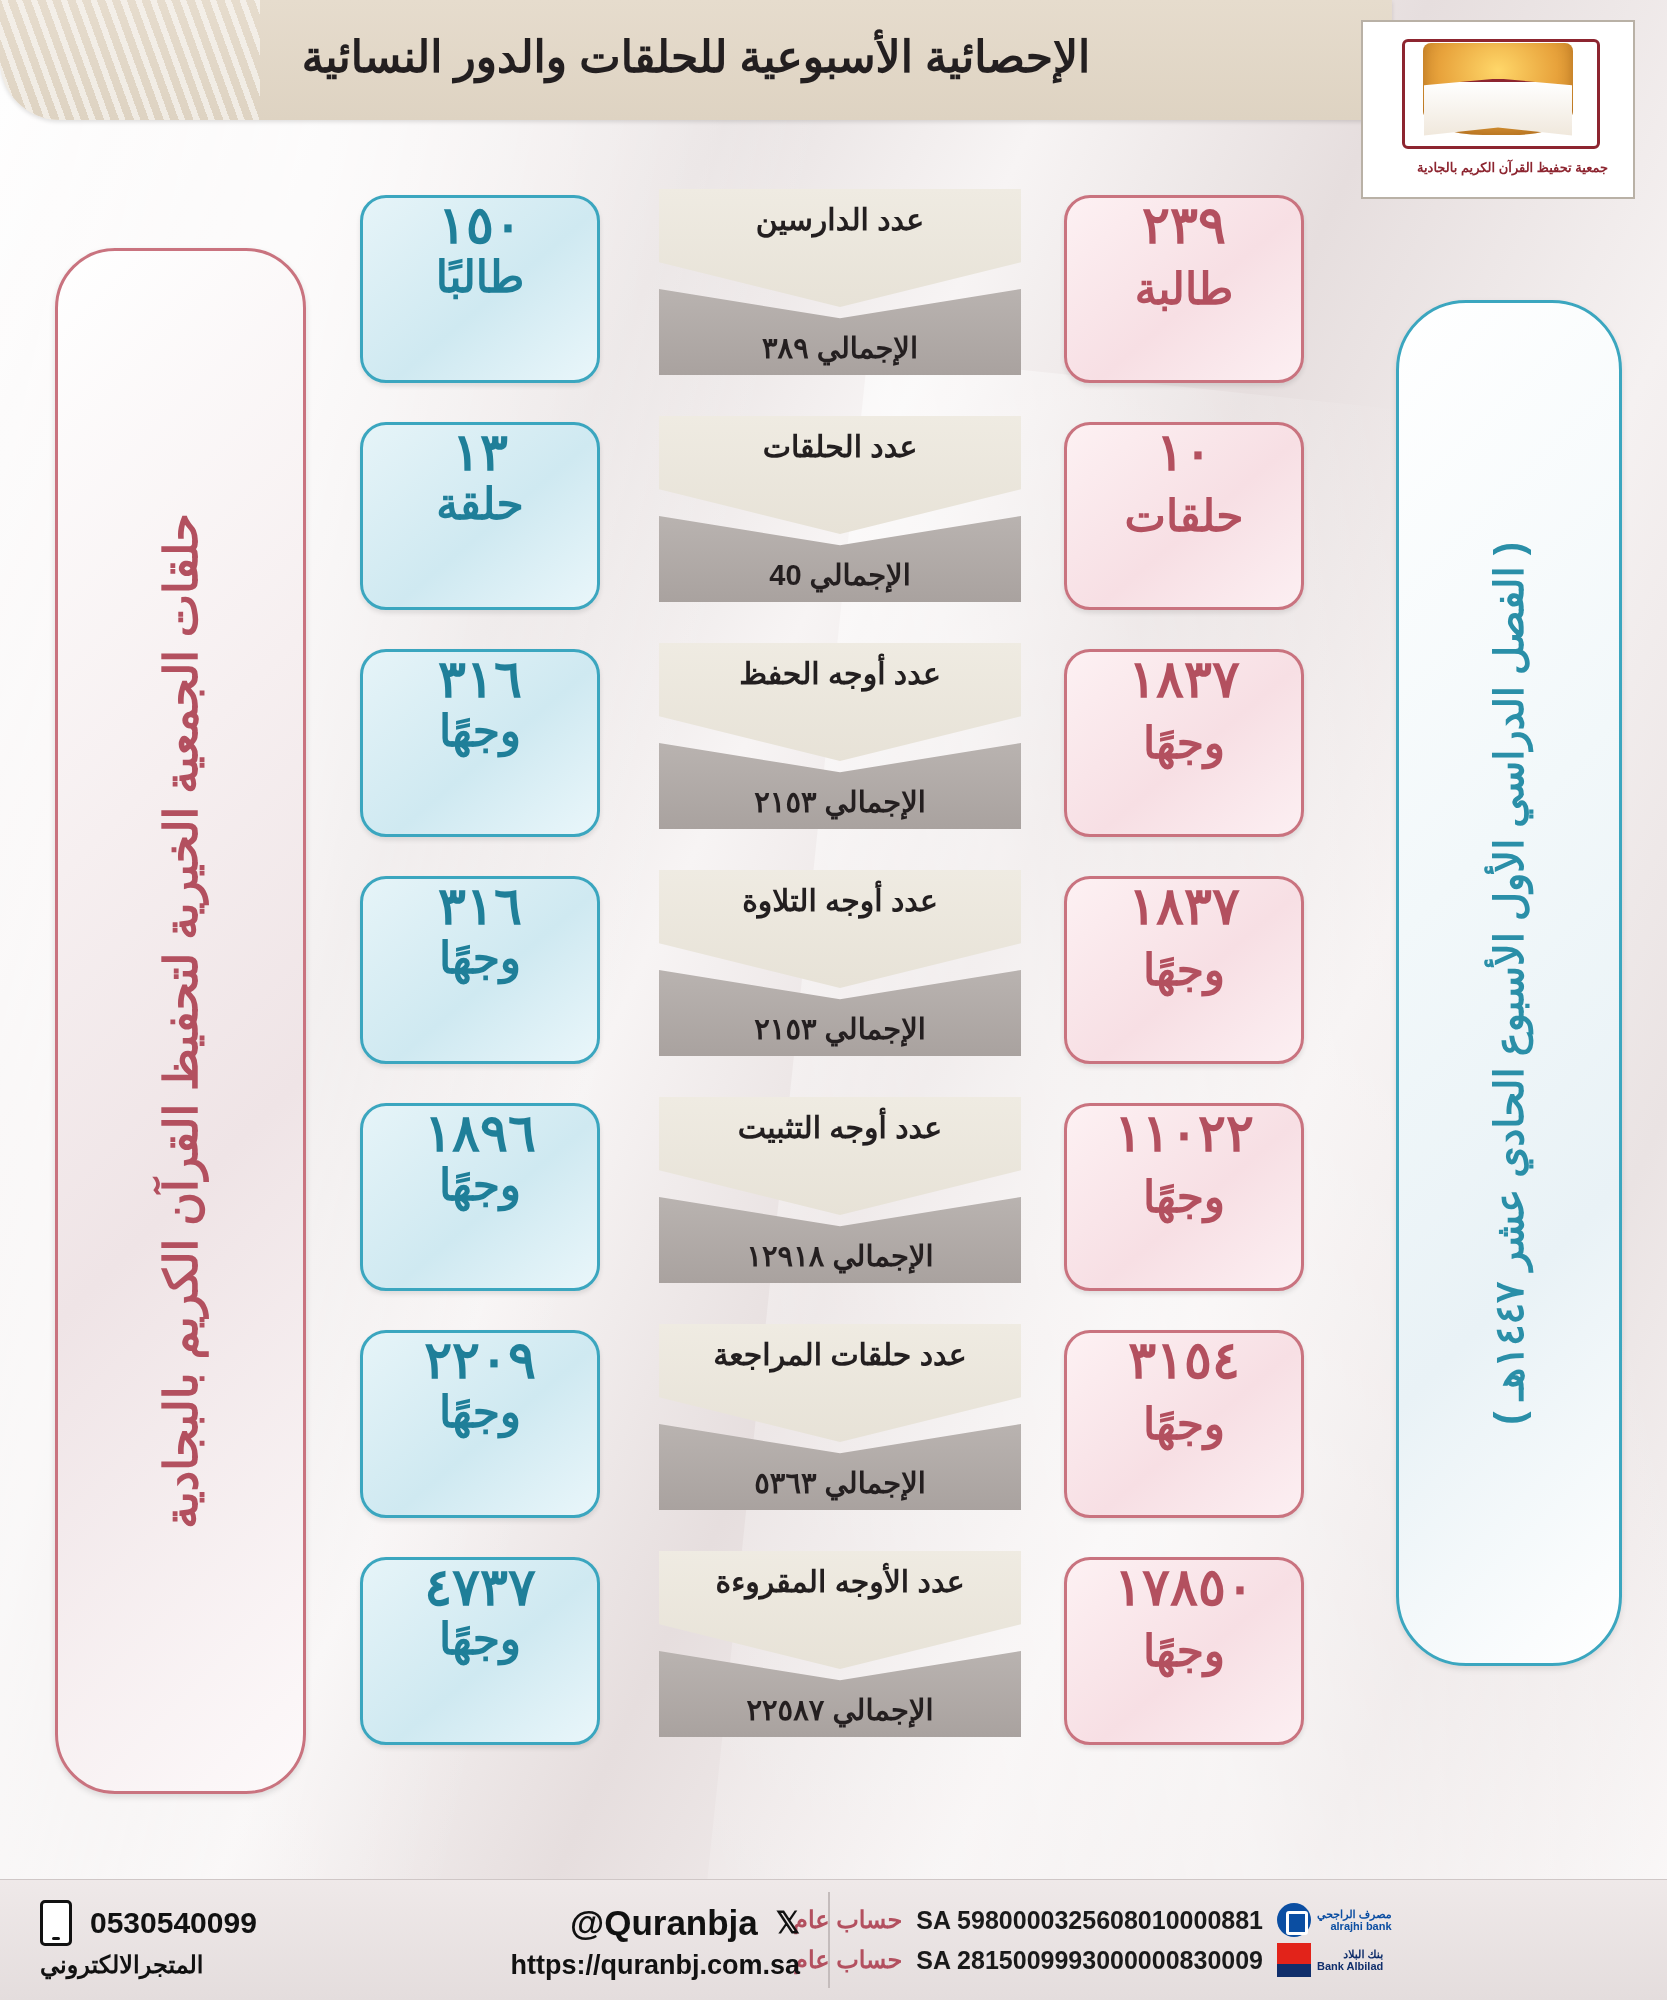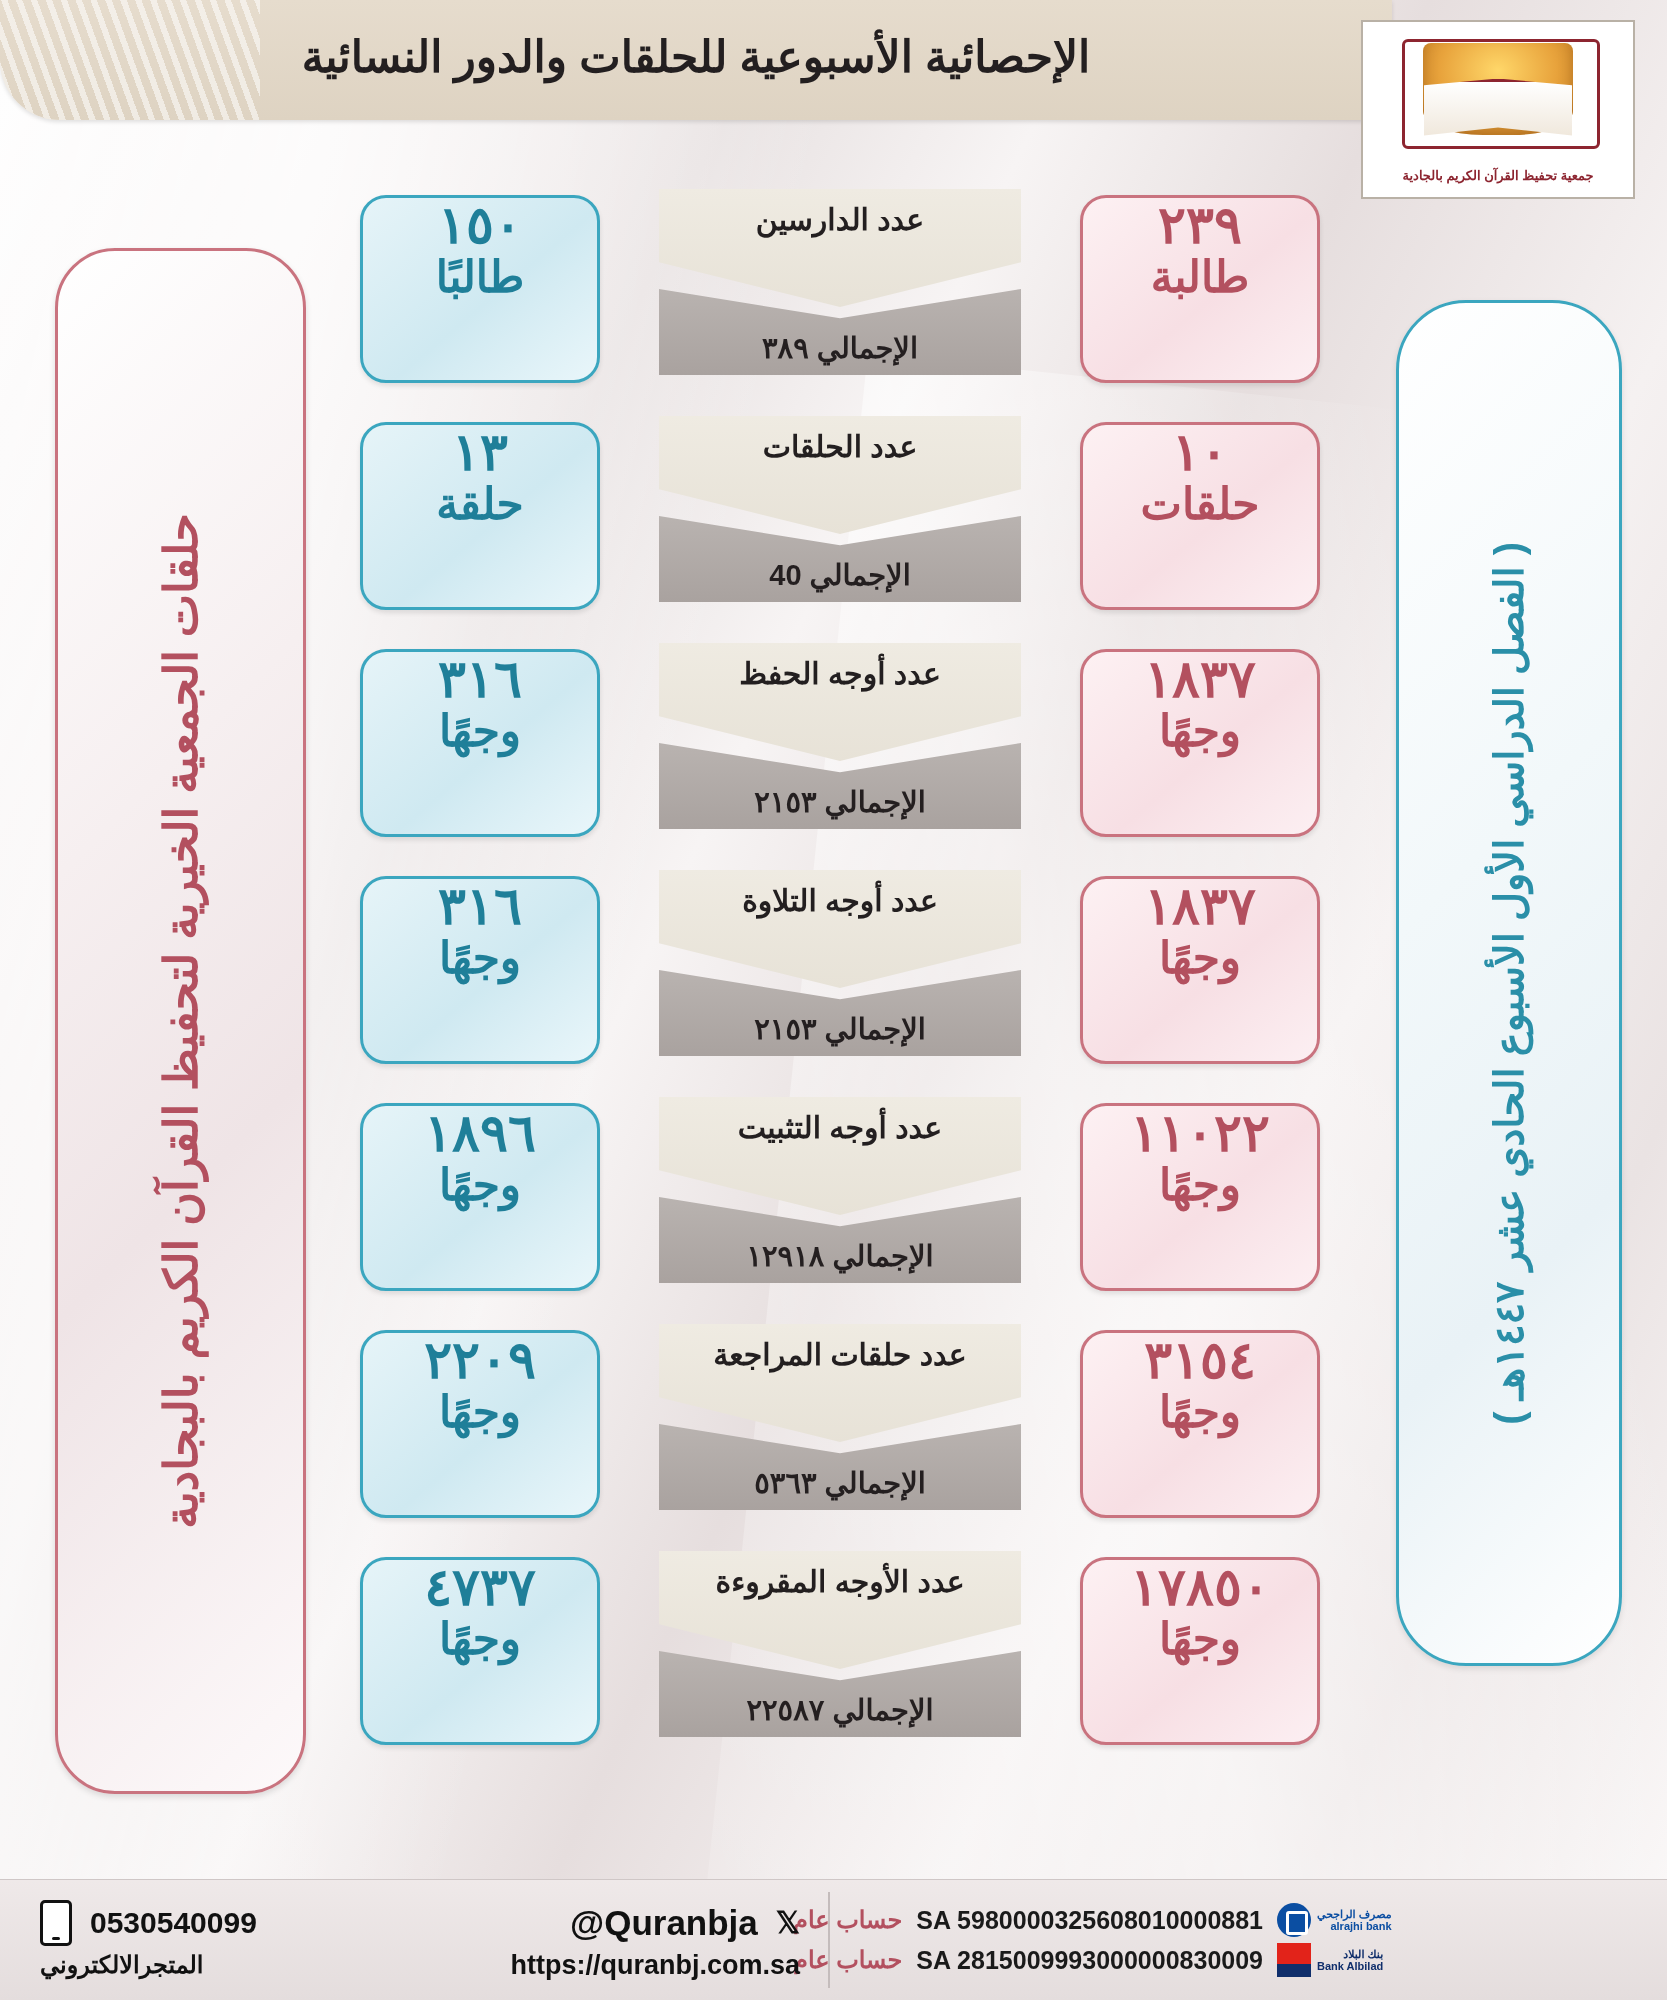--- a/index.html
+++ b/index.html
@@ -63,21 +63,21 @@
     width:148px;height:54px;
     background:linear-gradient(180deg,#fff 0%, #f0e8dc 100%);
     clip-path:polygon(0 12%,50% 0,100% 12%,100% 100%,50% 86%,0 100%);
     border-top:3px solid #8d2530;
   }
   .logo-frame{
     position:absolute;left:14px;top:4px;width:192px;height:104px;
     border:3px solid #8d2530;border-radius:6px;
   }
   .logo-text{
-    position:absolute;bottom:2px;left:0;width:100%;text-align:center;
+    position:absolute;bottom:10px;left:0;width:100%;
     font-size:13px;color:#8d2530;font-weight:bold;
   }
 
   
   .left-banner{
     position:absolute;left:55px;top:248px;width:245px;height:1540px;
     background:linear-gradient(135deg,#ffffff 0%,#f6eff0 35%,#efe4e6 60%,#fdf9fa 100%);
     border:3px solid #c9737f;border-radius:60px;
     box-shadow:0 3px 6px rgba(0,0,0,.12);
     display:flex;align-items:center;justify-content:center;
@@ -139,23 +139,23 @@
     position:absolute;top:10px;width:240px;height:188px;
     border-radius:26px;
     display:flex;flex-direction:column;align-items:center;justify-content:flex-start;
     box-shadow:0 3px 5px rgba(0,0,0,.10);
     box-sizing:border-box;
   }
   .card .num{font-size:52px;font-weight:bold;line-height:1.05;}
   .card .unit{font-size:44px;font-weight:bold;line-height:1.1;}
 
   .card-female{
-    right:0;
+    right:16px;
     background:linear-gradient(140deg,#fdf1f3 0%,#f7dfe4 55%,#fceff2 100%);
-    border:3px solid #c9737f;color:#b3505f;
+    border:3px solid #c9737f;color:#b3505f;gap:12px;
   }
   .card-male{
     left:0;
     background:linear-gradient(140deg,#e6f4f8 0%,#cfe9f1 55%,#e9f6fa 100%);
     border:3px solid #3ba6bf;color:#1f7f99;
   }
 
   
   .footer{
     position:absolute;left:0;bottom:0;width:1667px;height:120px;

